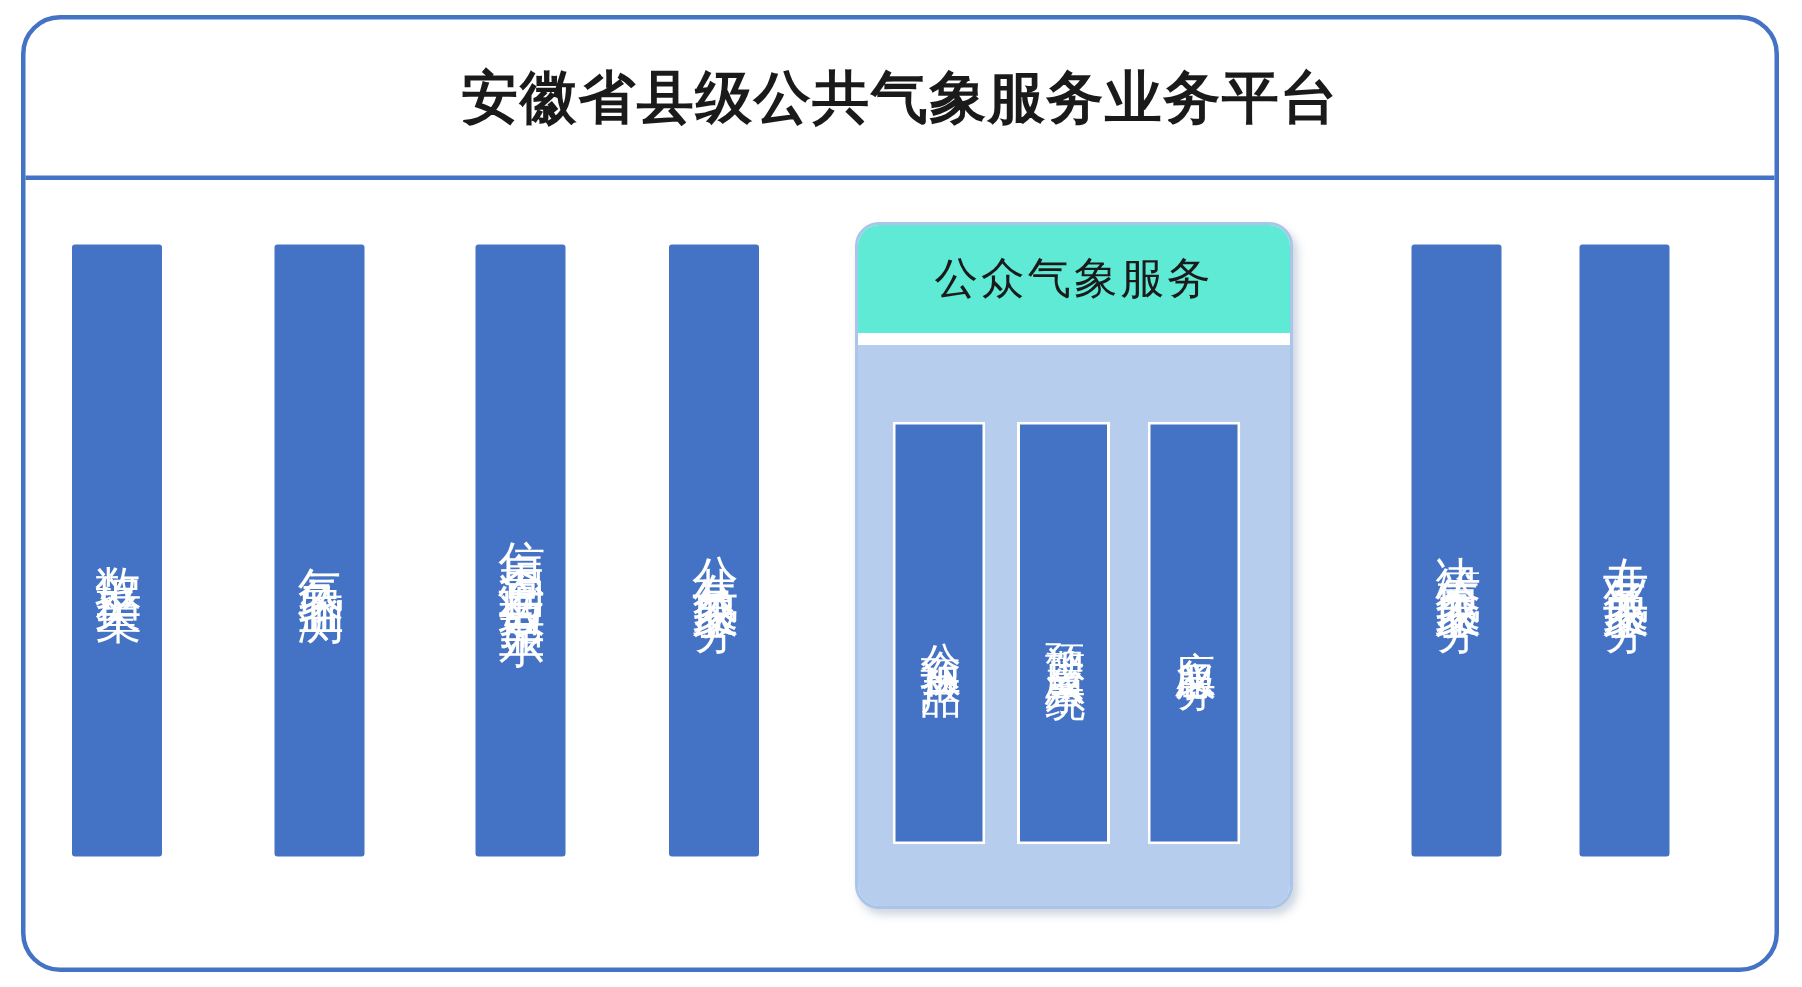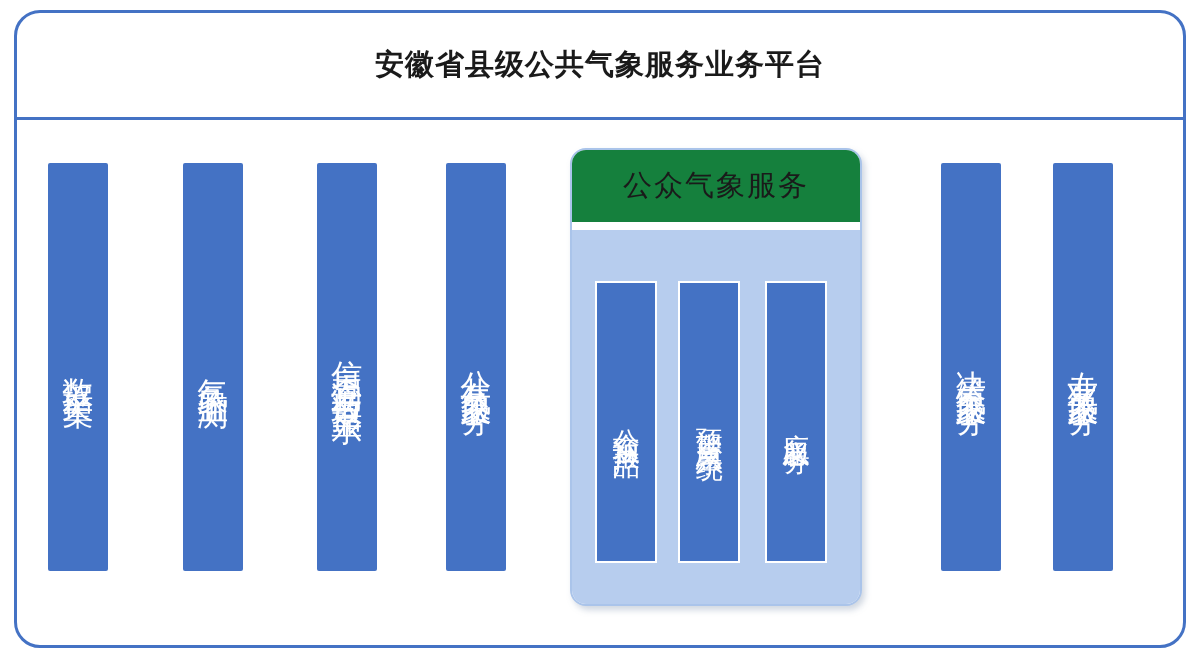--- a/index.html
+++ b/index.html
@@ -38,21 +38,21 @@
     top: 13px;
     width: 1166px;
     height: 107px;
     box-sizing: border-box;
     display: flex;
     align-items: center;
     justify-content: center;
     border-bottom: 3px solid #4472c4;
   }
   .title-text {
-    font-size: 29px;
+    font-size: 38px;
     font-weight: bold;
     color: #1a1a1a;
     letter-spacing: 1px;
     font-family: "DejaVu Sans", sans-serif;
   }
 
   
   .pillar {
     position: absolute;
     background: #4472c4;
@@ -88,21 +88,21 @@
   }
   .group-header {
     position: absolute;
     left: 0;
     top: 0;
     width: 100%;
     height: 72px;
     display: flex;
     align-items: center;
     justify-content: center;
-    background: #15803d;
+    background: #5eead4;
   }
   .group-header .ghtext {
     font-size: 29px;
     color: #1a1a1a;
     letter-spacing: 2px;
     font-family: "DejaVu Sans", sans-serif;
   }
   .group-body {
     position: absolute;
     left: 0;

